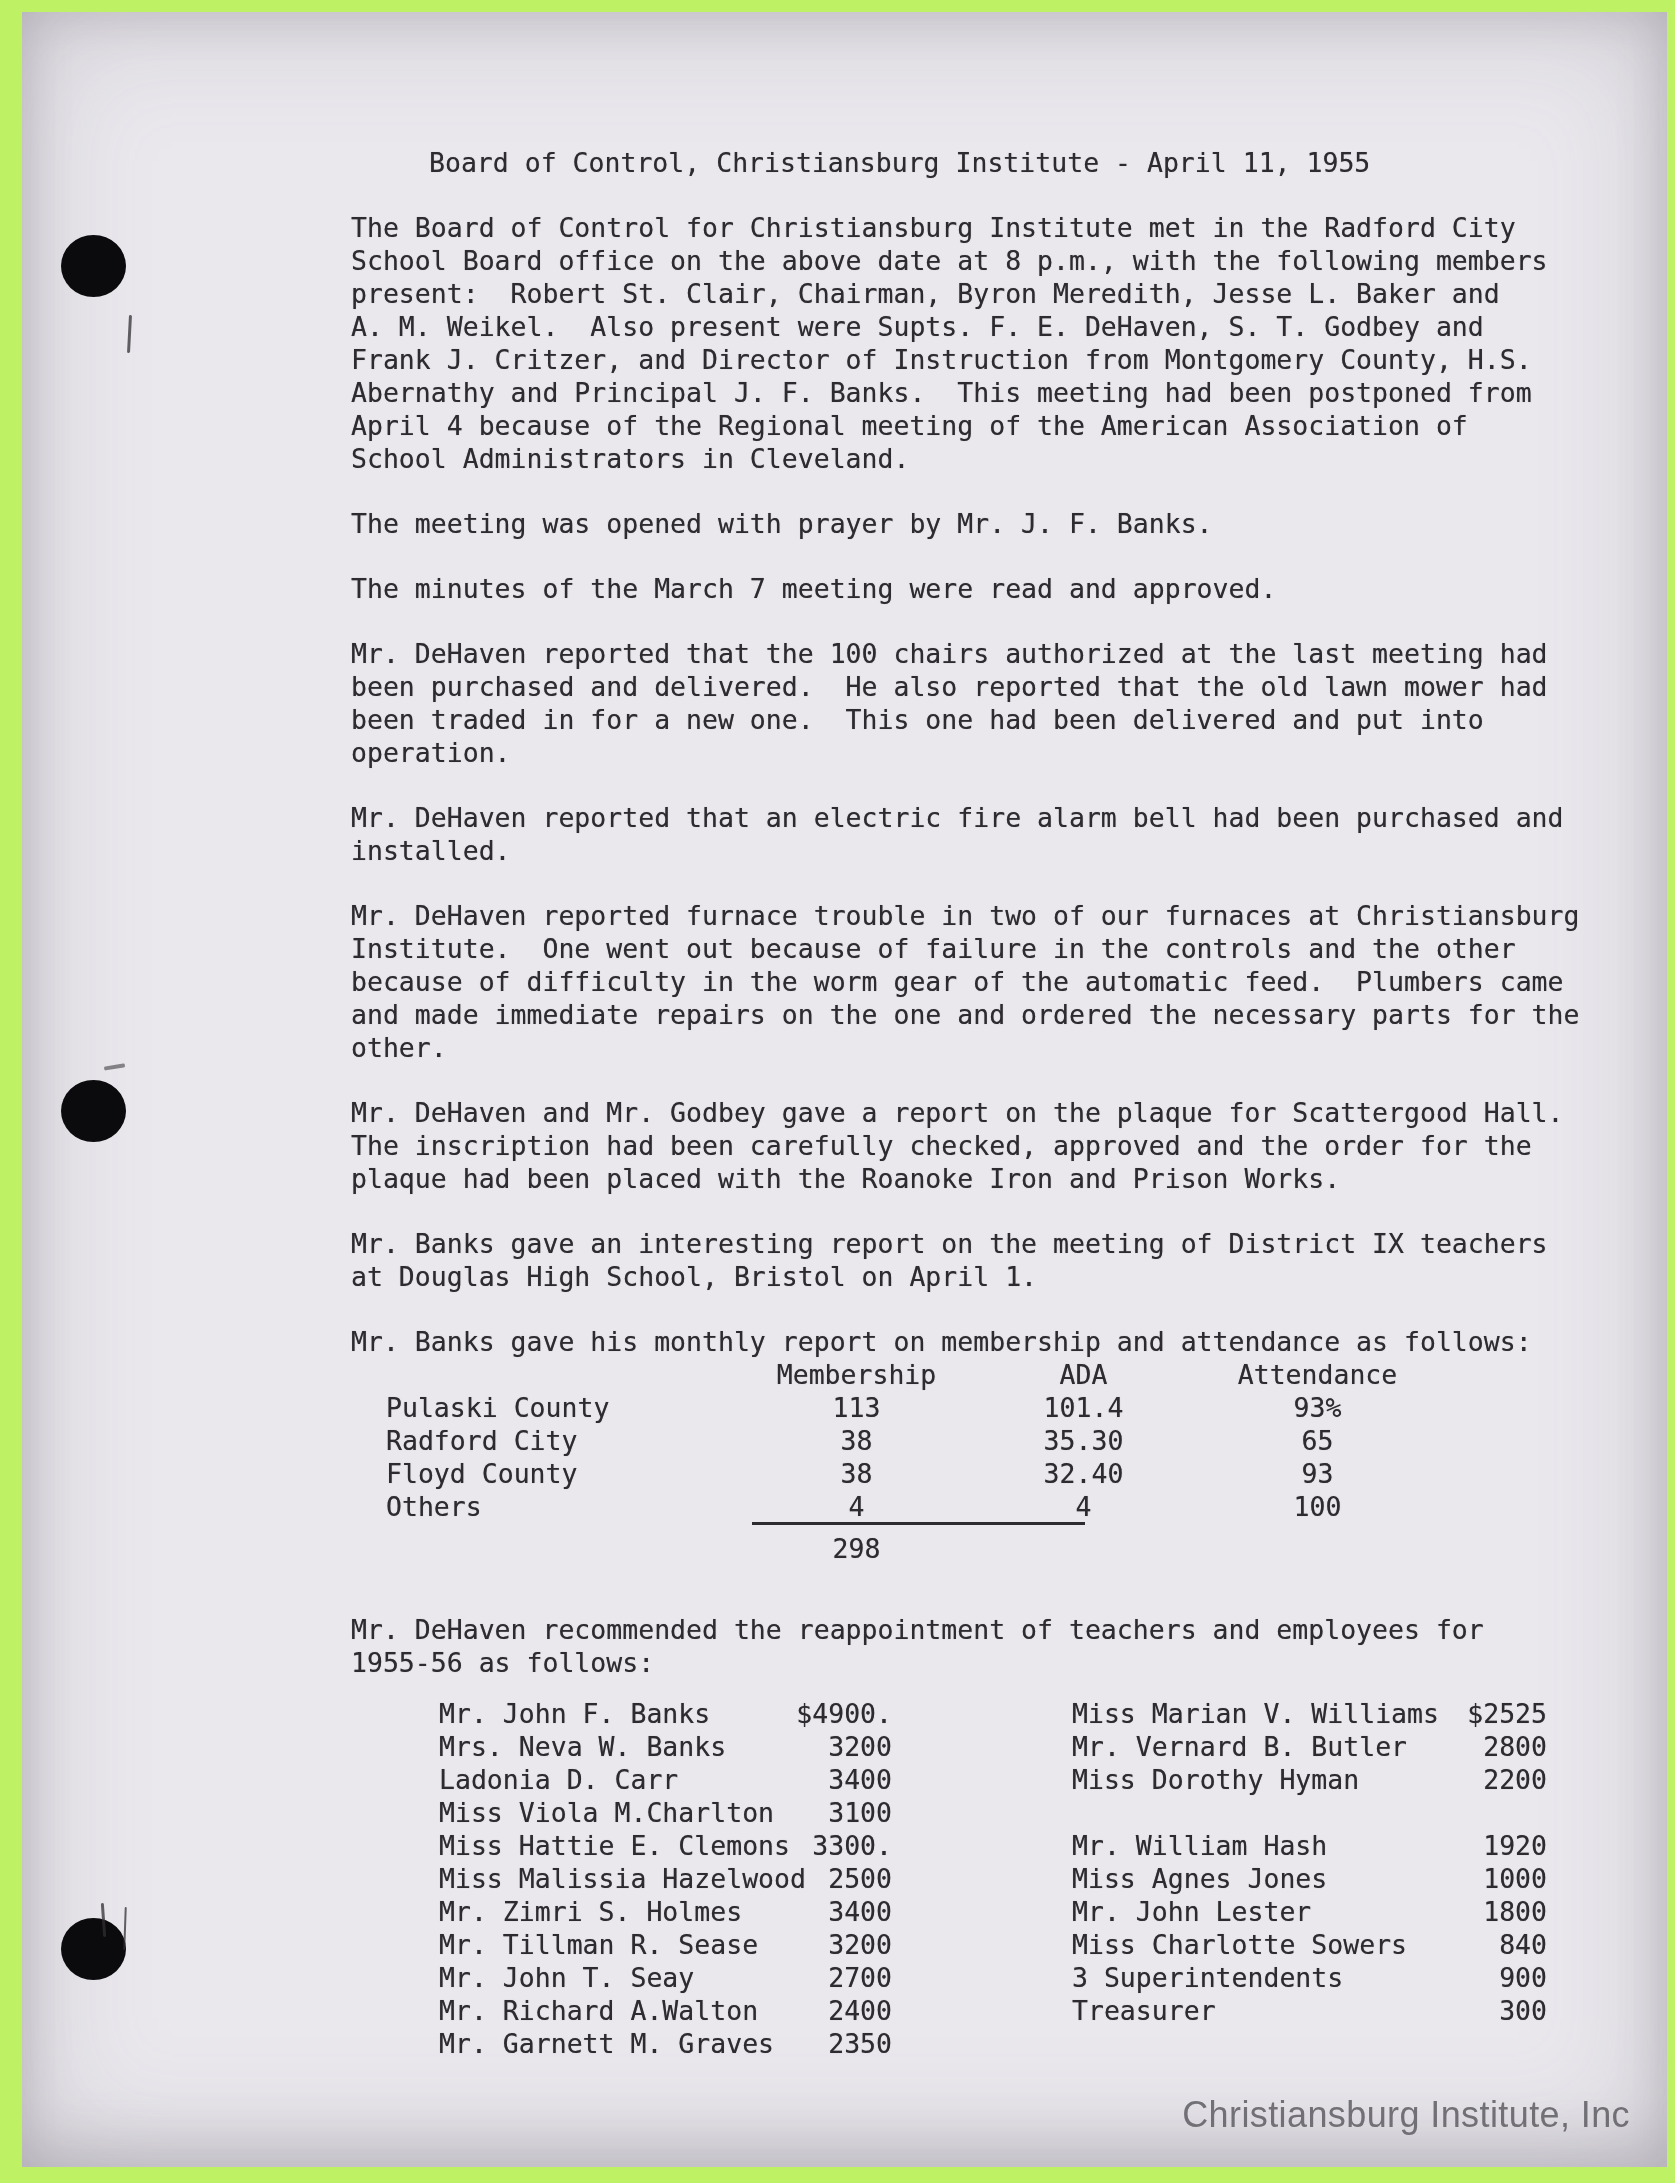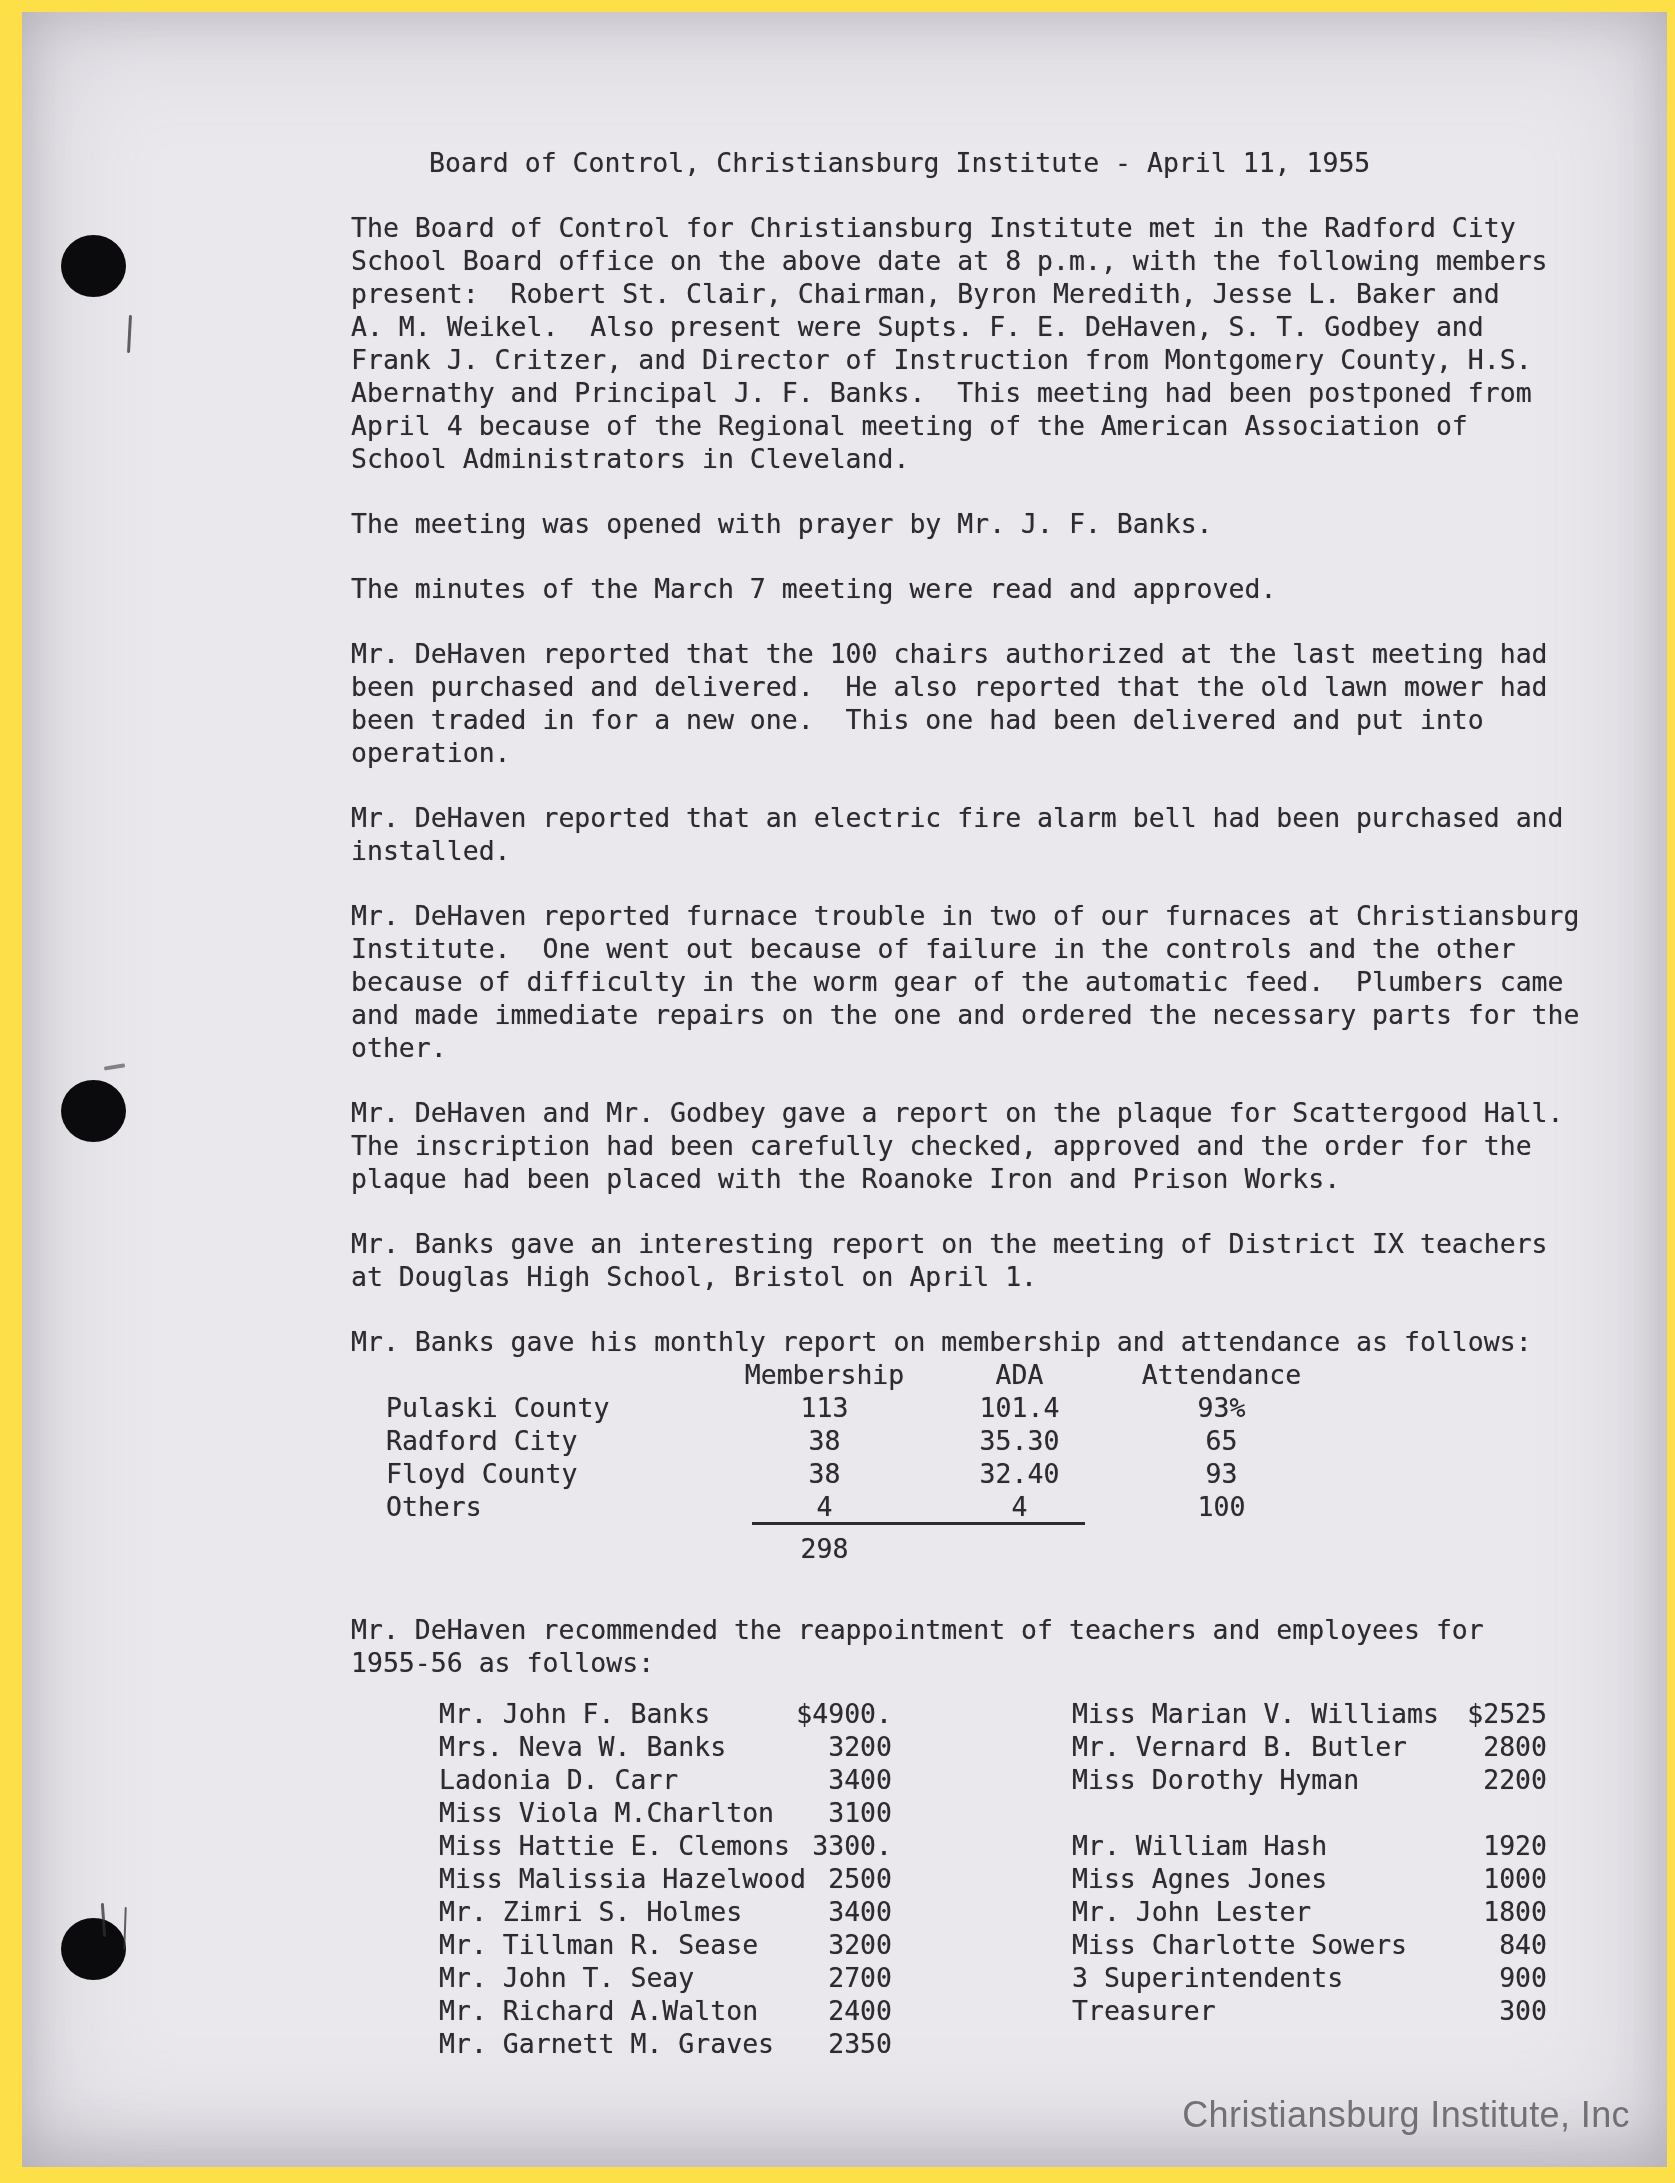--- a/index.html
+++ b/index.html
@@ -1,20 +1,20 @@
 <!DOCTYPE html>
 <html style="font-size:11.8px"><head>
 <meta charset="utf-8">
 <style>
   html, body { margin: 0; padding: 0; background: #060507; }
   .stage {
     position: relative;
     width: 1676px;
     height: 2183px;
-    background: #fde047;
+    background: #bef264;
     overflow: hidden;
     font-family: "DejaVu Sans Mono", monospace;
   }
   .paper {
     position: absolute;
     left: 22px; top: 11.8px;
     width: 1645px; height: 2155px;
     background: #eae8ed;
     box-shadow:
       inset 0 0 125px rgba(108,102,116,0.28),
@@ -51,21 +51,21 @@
     white-space: pre-wrap;
   }
   .para {
     margin: 0 0 32px 0;
     white-space: pre-wrap;
   }
   .para.intro { margin-bottom: 0; }
   .para.reapp { margin-top: 48px; margin-bottom: 17.7px; }
 
   .att-table { margin: 0; }
-  .att-row { display: flex; height: 33px; position: relative; }
+  .att-row { display: flex; height: 33px; position: relative; gap: 32px; }
   .att-label { flex: 0 0 385px; padding-left: 35px; box-sizing: border-box; }
   .att-cell { text-align: center; }
   .c-m { flex: 0 0 177px; }
   .c-a { flex: 0 0 213px; }
   .c-t { flex: 0 0 191px; }
   .att-row.others::after {
     content: "";
     position: absolute;
     left: 401px; bottom: -2.2px;
     width: 333px; height: 2.9px;

